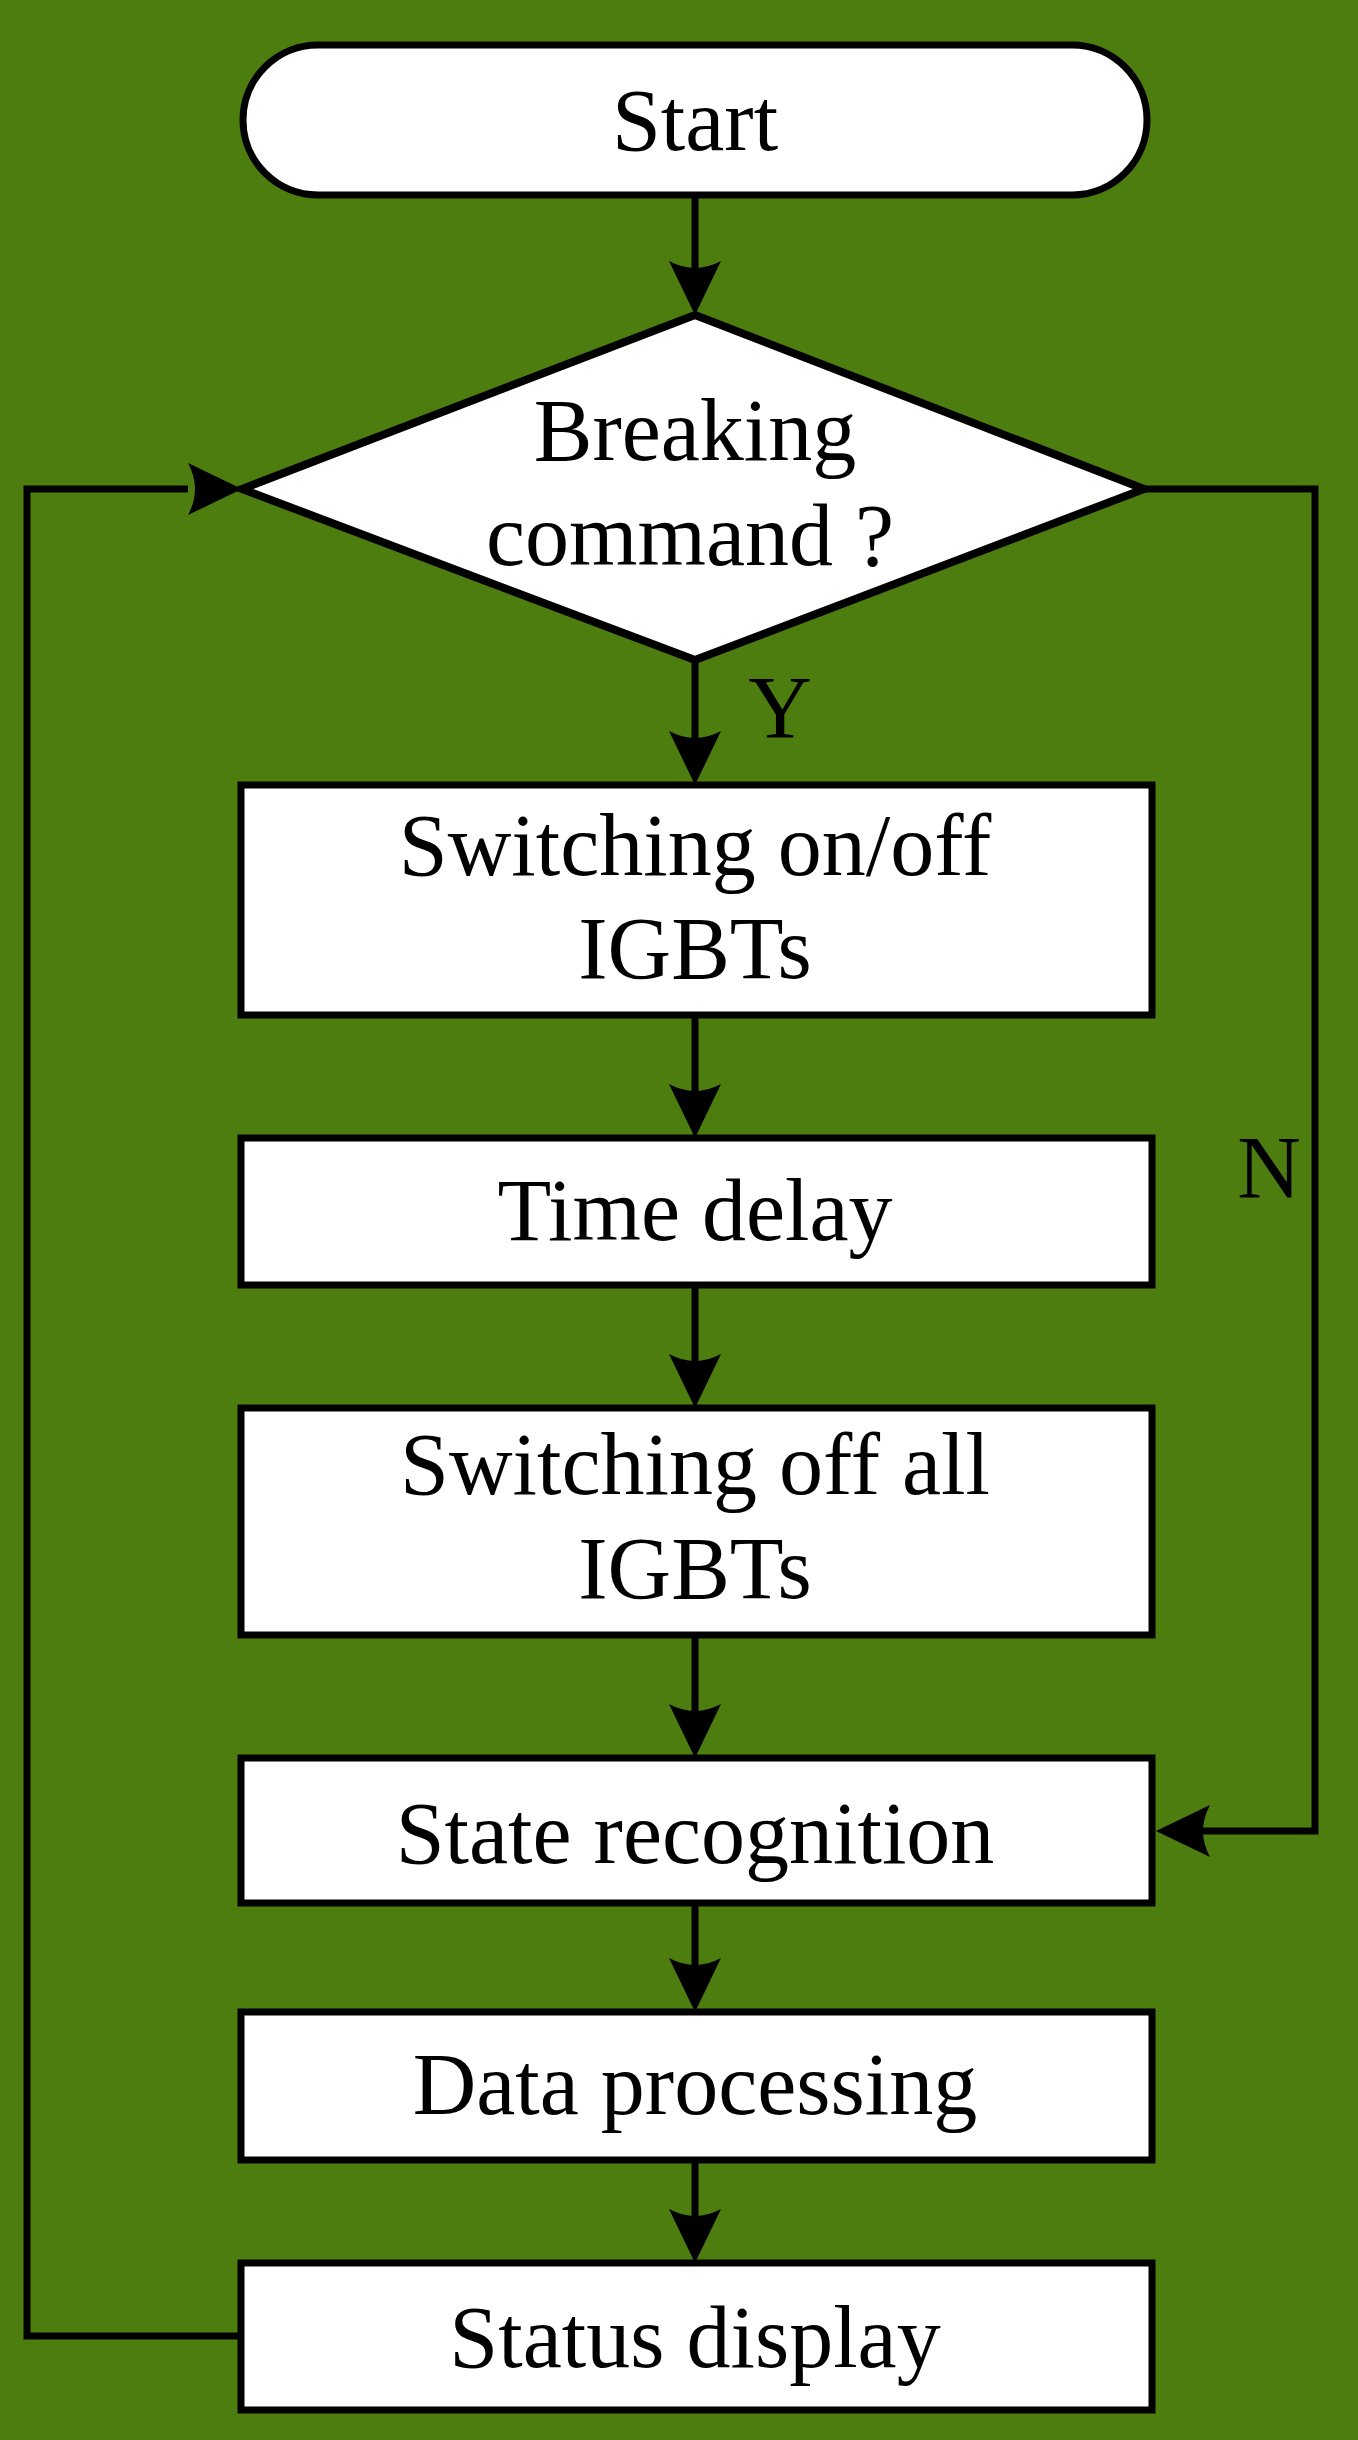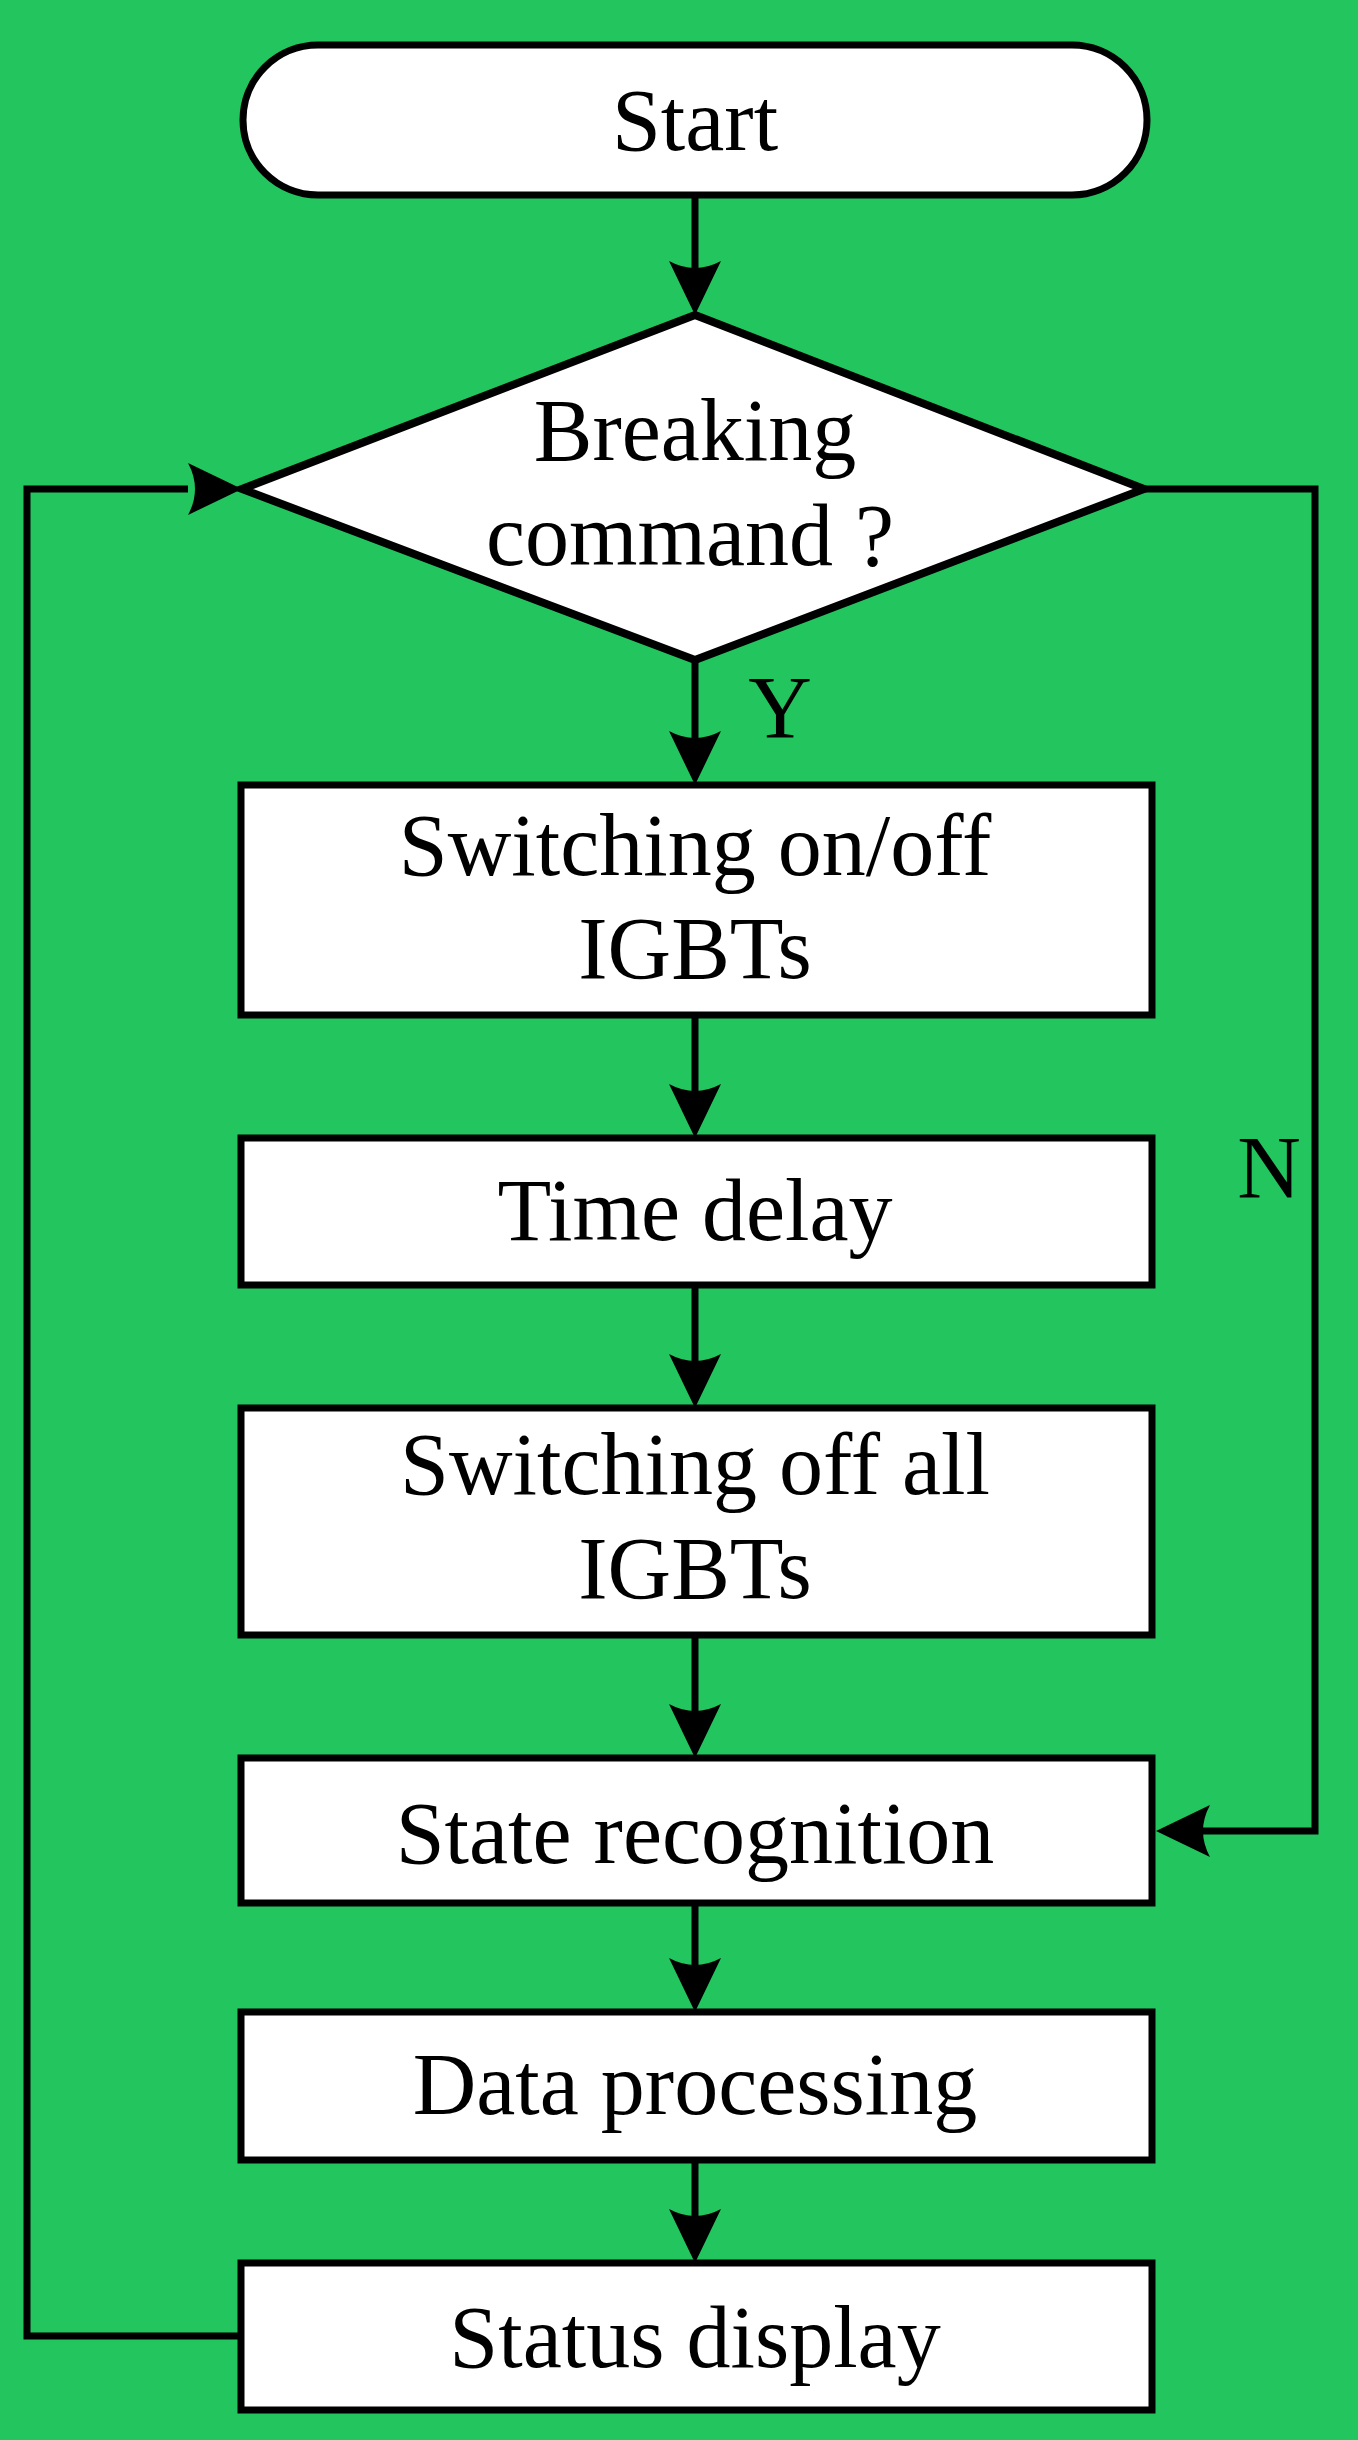--- a/index.html
+++ b/index.html
@@ -4,21 +4,21 @@
 <style>
   html, body {
     margin: 0;
     padding: 0;
     background: #ffffff;
   }
   .canvas {
     position: relative;
     width: 1358px;
     height: 2440px;
-    background: #22c55e;
+    background: #4d7c0f;
     overflow: hidden;
   }
   svg.diagram {
     position: absolute;
     left: 0;
     top: 0;
     width: 1358px;
     height: 2440px;
   }
   .shape {

